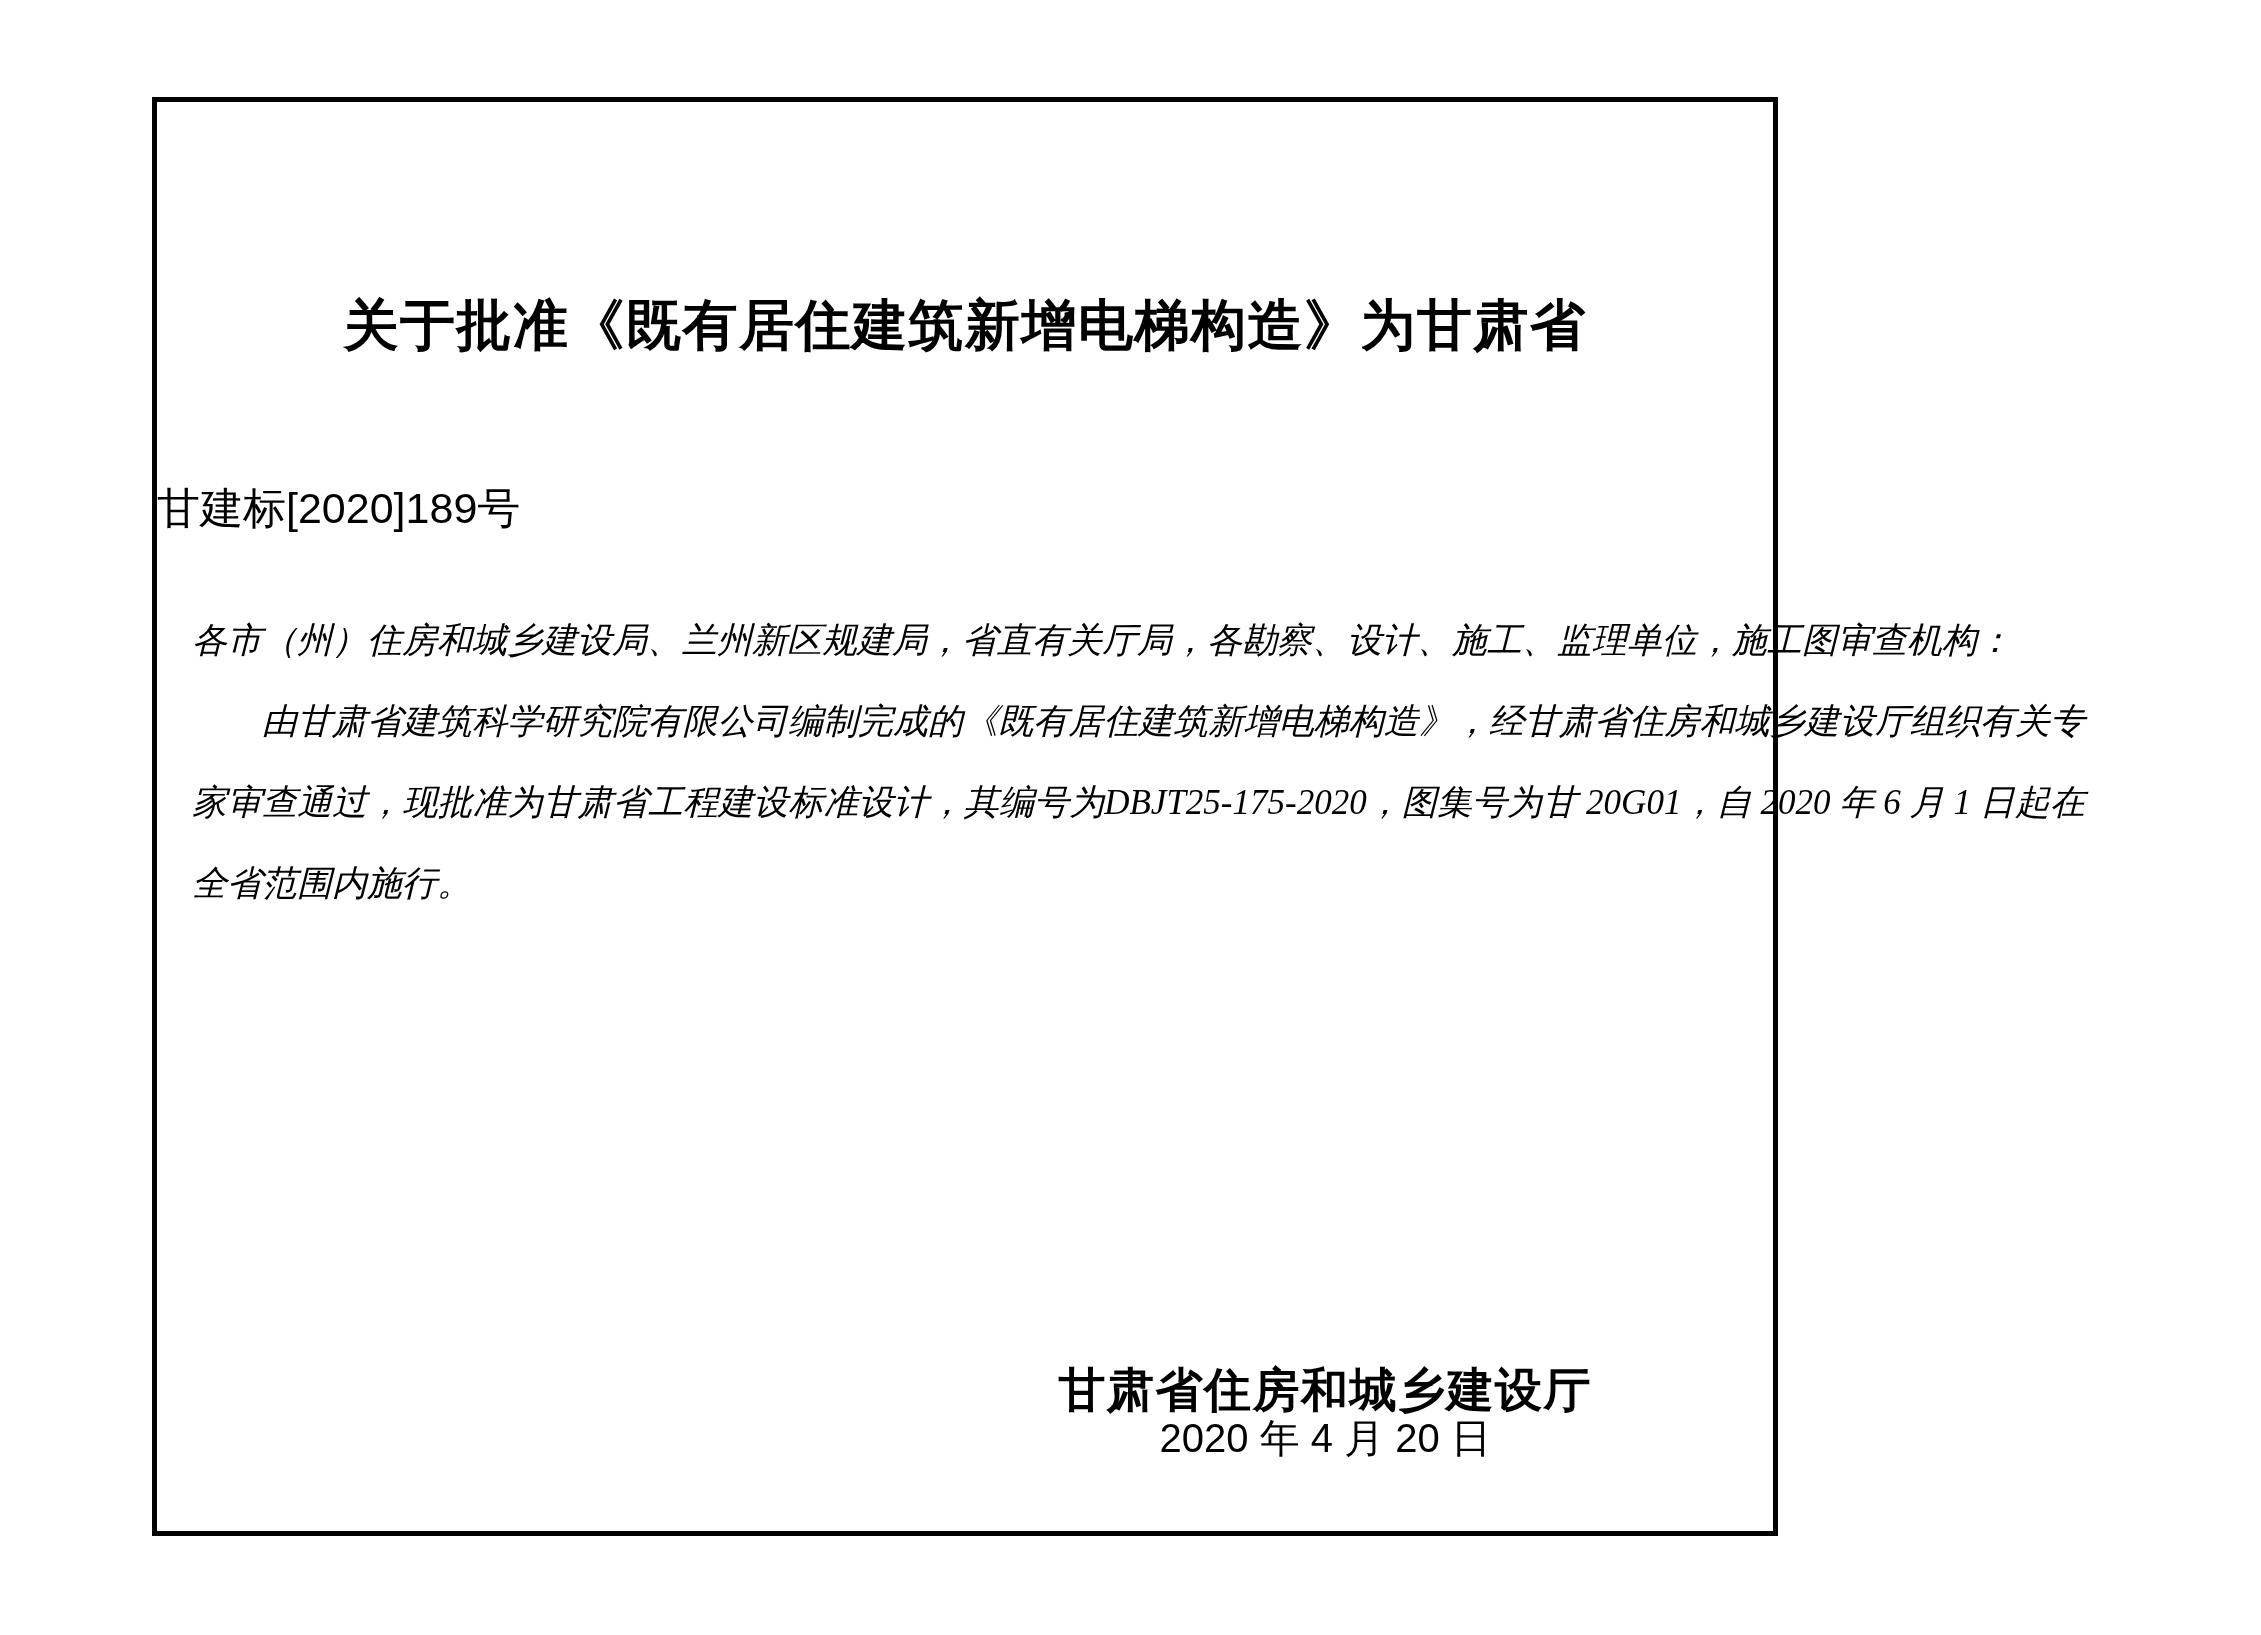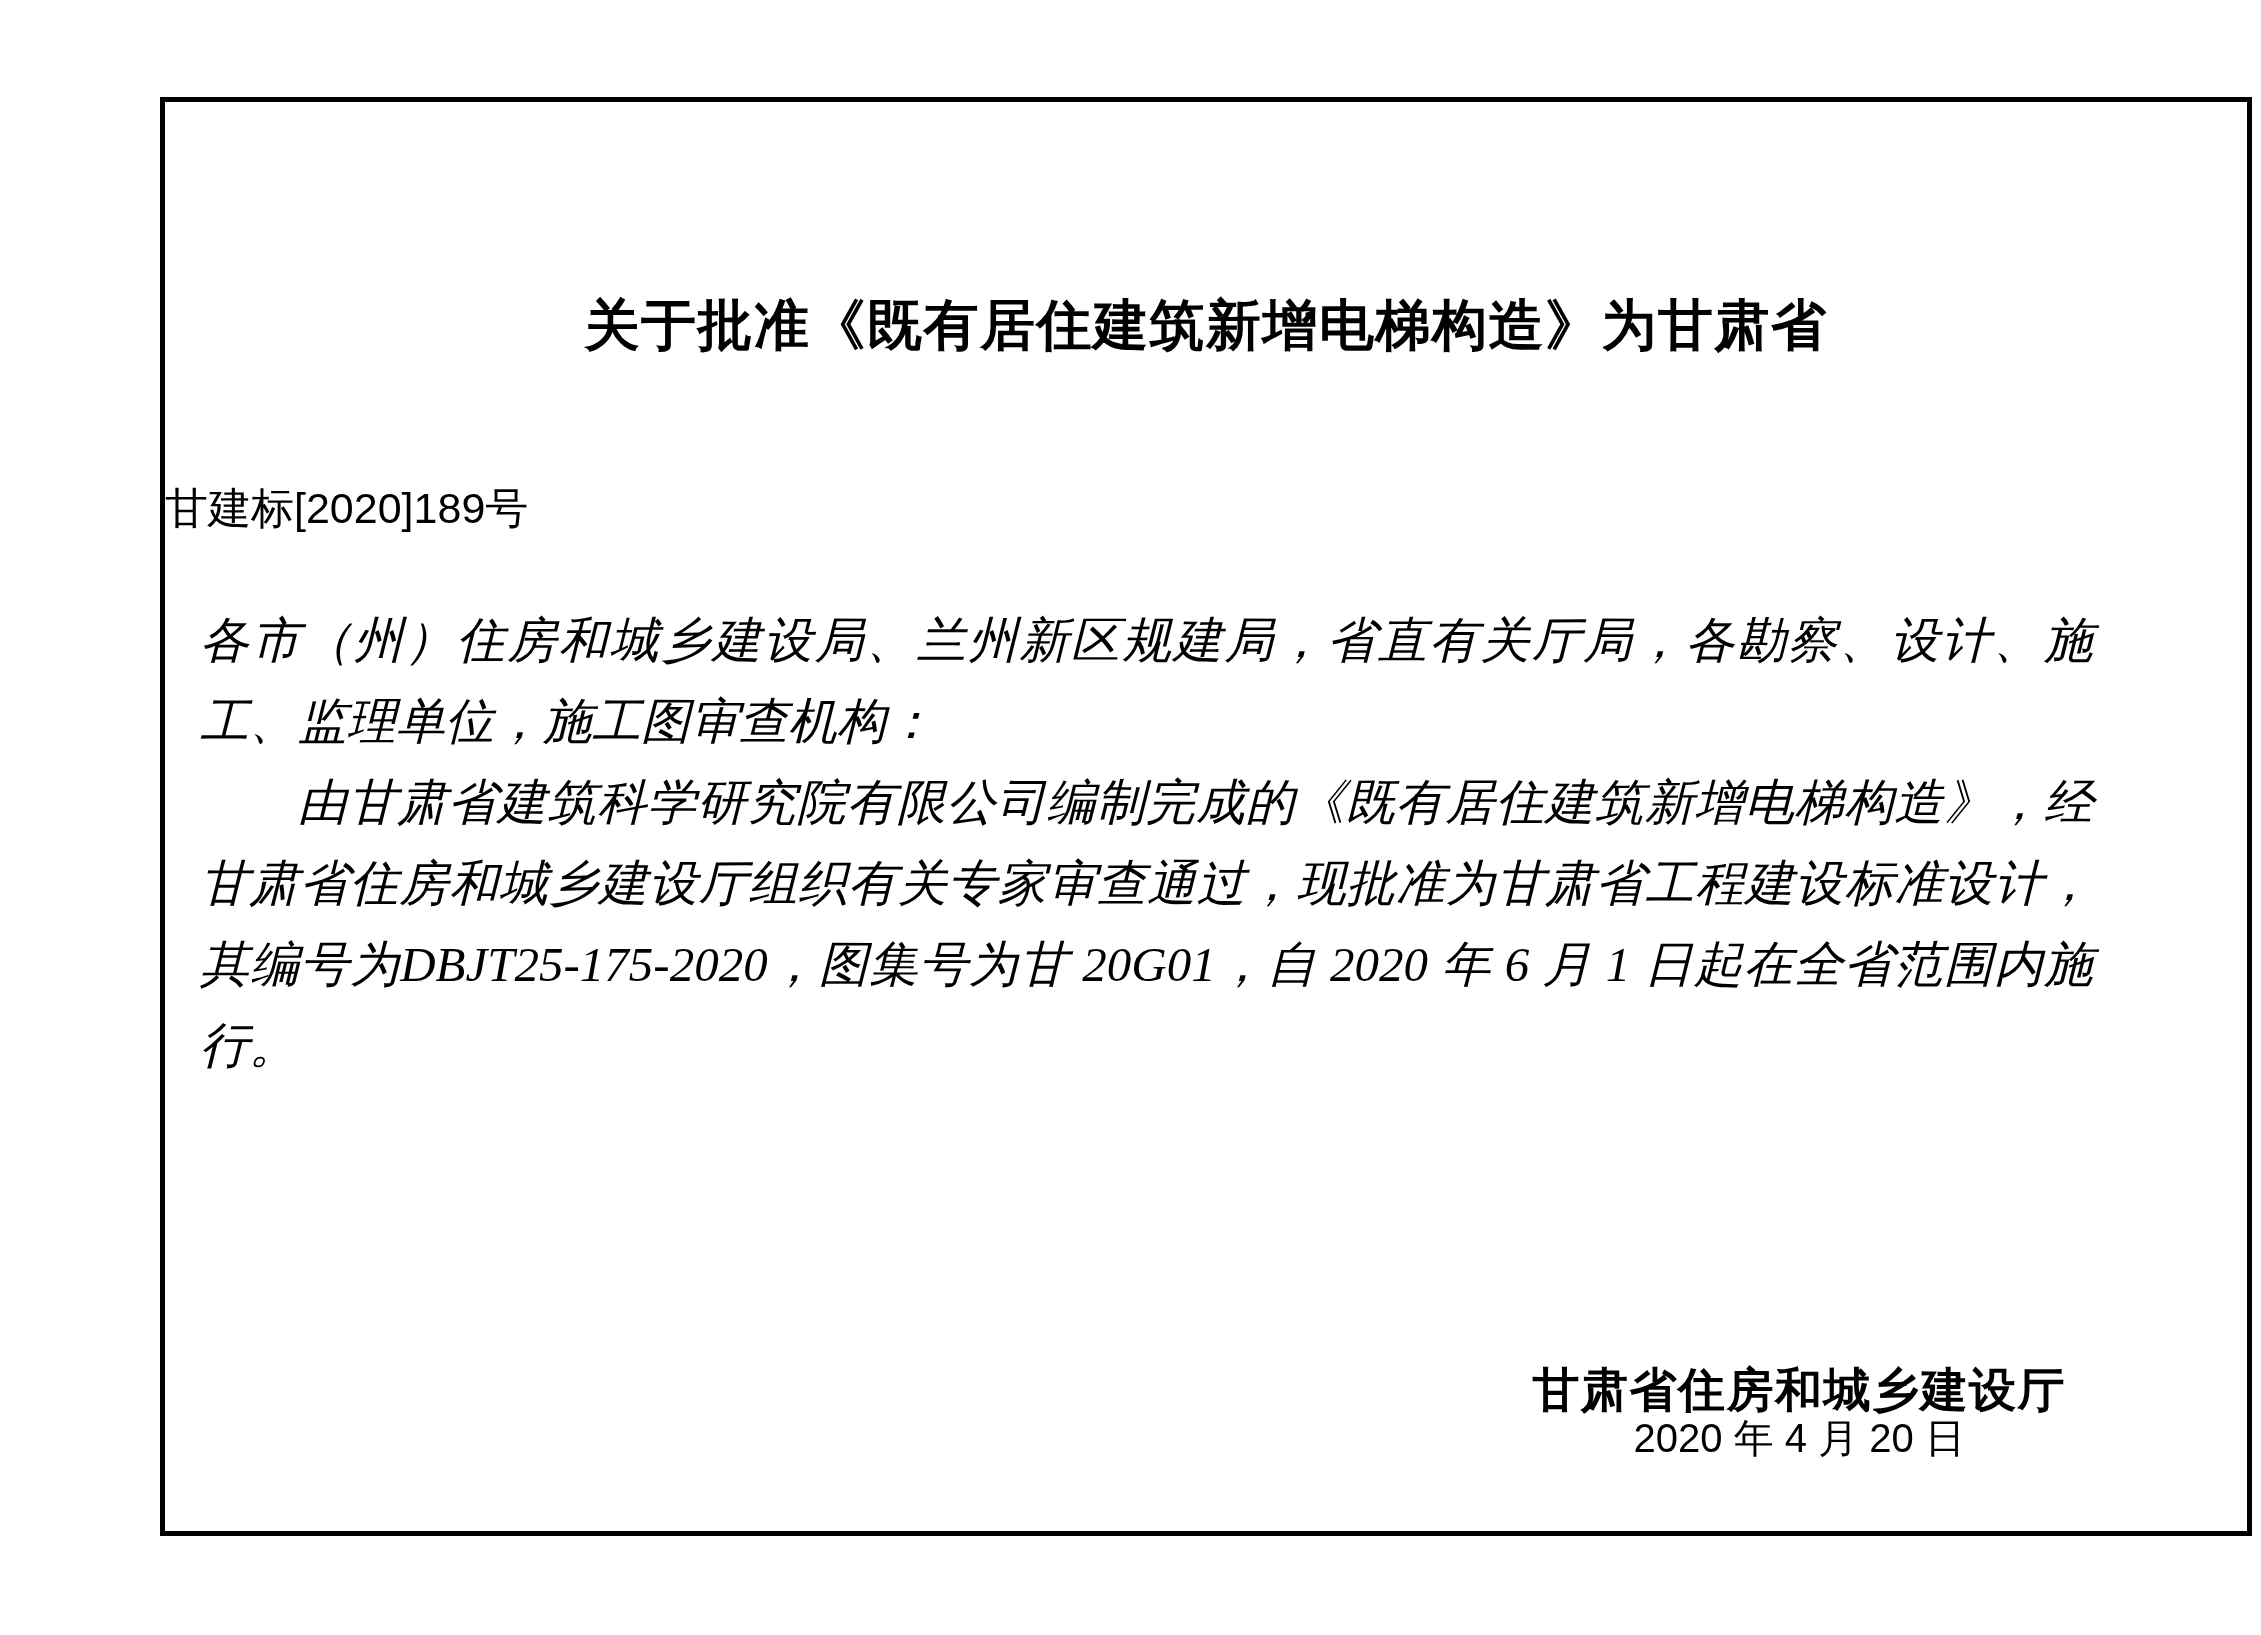--- a/index.html
+++ b/index.html
@@ -10,23 +10,23 @@
   body {
     width: 2261px;
     height: 1635px;
     position: relative;
     font-family: "Liberation Sans", sans-serif;
     color: #000000;
     overflow: hidden;
   }
   .frame {
     position: absolute;
-    left: 160px;
+    left: 152px;
     top: 97px;
-    width: 2092px;
+    width: 1626px;
     height: 1439px;
     border: 5.9px solid #000000;
     box-sizing: border-box;
     background: #ffffff;
   }
   .title {
     position: absolute;
     top: 164px;
     left: 0;
     width: 100%;
@@ -44,21 +44,21 @@
     width: 100%;
     font-size: 43px;
     line-height: 59px;
     font-family: "Liberation Sans", sans-serif;
   }
   .body-text {
     position: absolute;
     top: 498px;
     left: 35px;
     width: 1893px;
-    font-size: 49px;
+    font-size: 35px;
     line-height: 81px;
     text-align: justify;
     font-style: italic; 
     font-family: "Liberation Serif", serif;
   }
   .body-text p {
     margin: 0;
     padding: 0;
   }
   .body-text p.indent {

